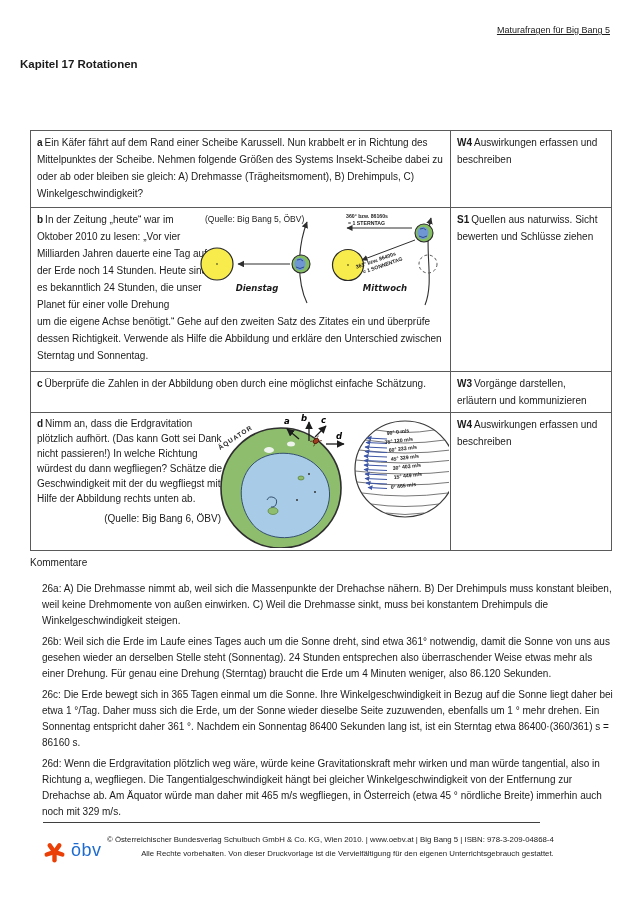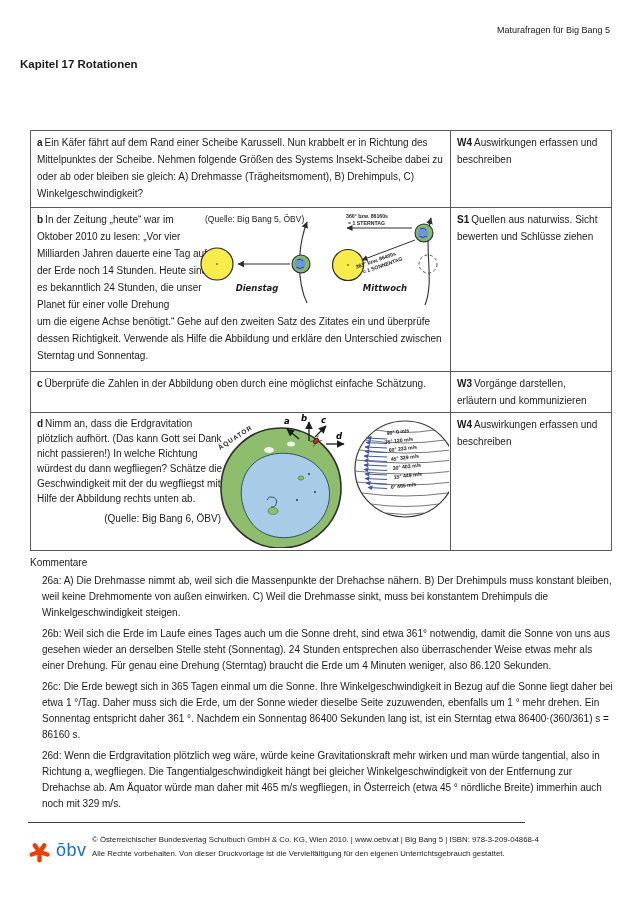--- a/index.html
+++ b/index.html
@@ -2,21 +2,21 @@
 <html><head>
 <meta charset="utf-8">
 <style>
   * { box-sizing: border-box; }
   html,body { margin:0; padding:0; background:#e9e9e9; }
   .page {
     position:relative; width:640px; height:905px; margin:0 auto;
     background:#ffffff; overflow:hidden;
     font-family:"Liberation Sans", sans-serif; color:#1b1b1b;
   }
-  .header-right { position:absolute; top:25px; right:30px; font-size:9px; }
+  .header-right { position:absolute; top:25px; right:30px; font-size:9px;text-decoration:underline; }
   .doc-title { position:absolute; top:58px; left:20px; font-size:11.5px; font-weight:bold; }
   .intro { position:absolute; top:88px; left:30px; width:582px; font-size:10px; line-height:19px; }
   .intro b { margin-right:2px; }
 
   table.qtable { position:absolute; top:130px; left:30px; width:581px;
     border-collapse:collapse; table-layout:fixed; }
   table.qtable td { border:1px solid #5a5a5a; vertical-align:top;
     padding:3px 6px; font-size:10px; line-height:17px; }
   td.qcell b { margin-right:2px; }
   td.ccell b { margin-right:2px; }
@@ -24,24 +24,24 @@
 
   .b-cell { position:relative; overflow:hidden; }
   .b-text1 { width:172px; }
   .b-svg { position:absolute; top:2px; left:166px; }
   .d-cell { position:relative; overflow:hidden; }
   .d-text { width:186px; line-height:15px; }
   .d-caption { width:186px; text-align:right; padding-right:2px; margin-top:4px; font-size:10px; }
   .d-svg { position:absolute; top:1px; left:186px; }
 
   .comments { position:absolute; top:555px; left:30px; width:584px; font-size:10px; }
-  .comments .c-head { margin:0 0 2px 0; line-height:16px; }
+  .comments .c-head { margin:0 0 10px 0; line-height:16px; }
   .comments p { margin:0 0 5px 12px; line-height:16px; }
 
-  .footer { position:absolute; top:822px; left:28px; width:581px; }
+  .footer { position:absolute; top:822px; left:43px; width:581px;text-align:right; }
   .footer-line { width:497px; height:1px; background:#3f3f3f; margin-bottom:10px; }
   .footer-row { display:flex; align-items:flex-start; }
   .logo { display:flex; align-items:center; width:64px; margin-top:3px; flex:0 0 64px; }
   .logo-text { font-size:18px; color:#1e6bd0; font-weight:500; letter-spacing:0.5px; margin-left:2px; position:relative; top:-2px; }
   .footer-text { font-size:7.8px; line-height:13.5px; color:#222; }
 
   .fig-label { font-style:italic; font-weight:bold; font-size:8.5px; font-family:"DejaVu Sans", sans-serif; }
   .fig-small { font-size:5.2px; font-weight:bold; }
 </style>
 </head>

